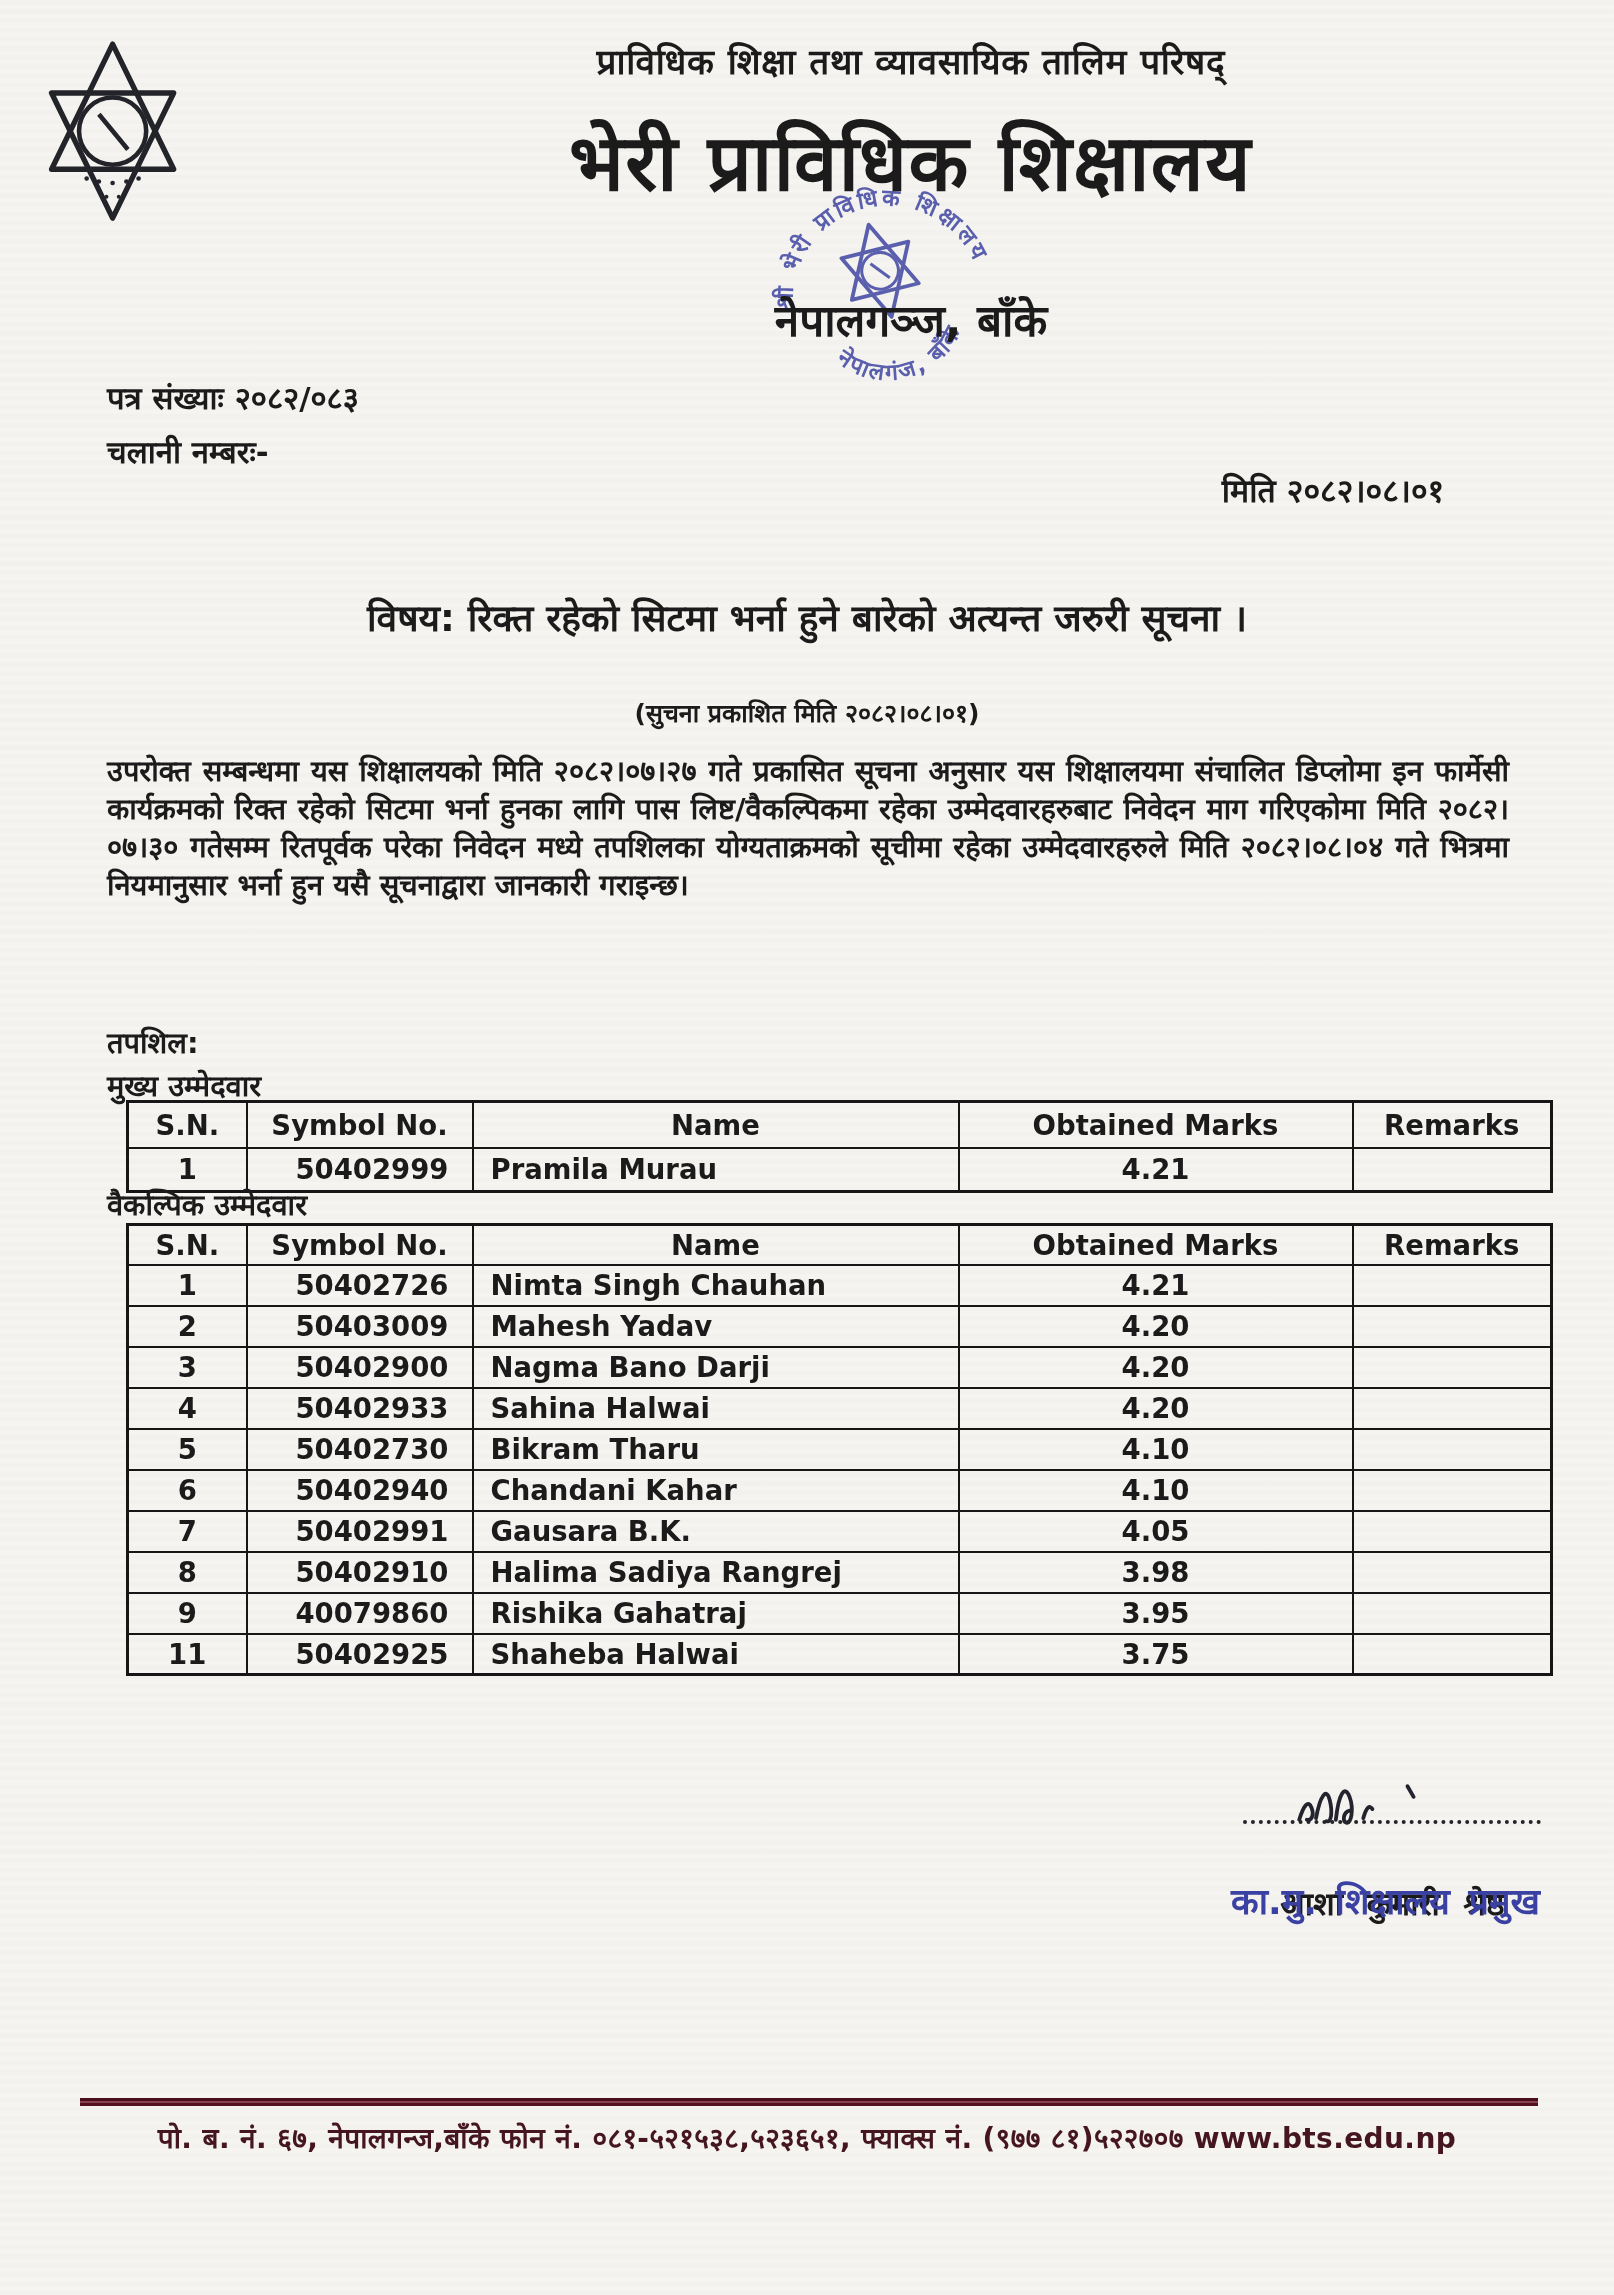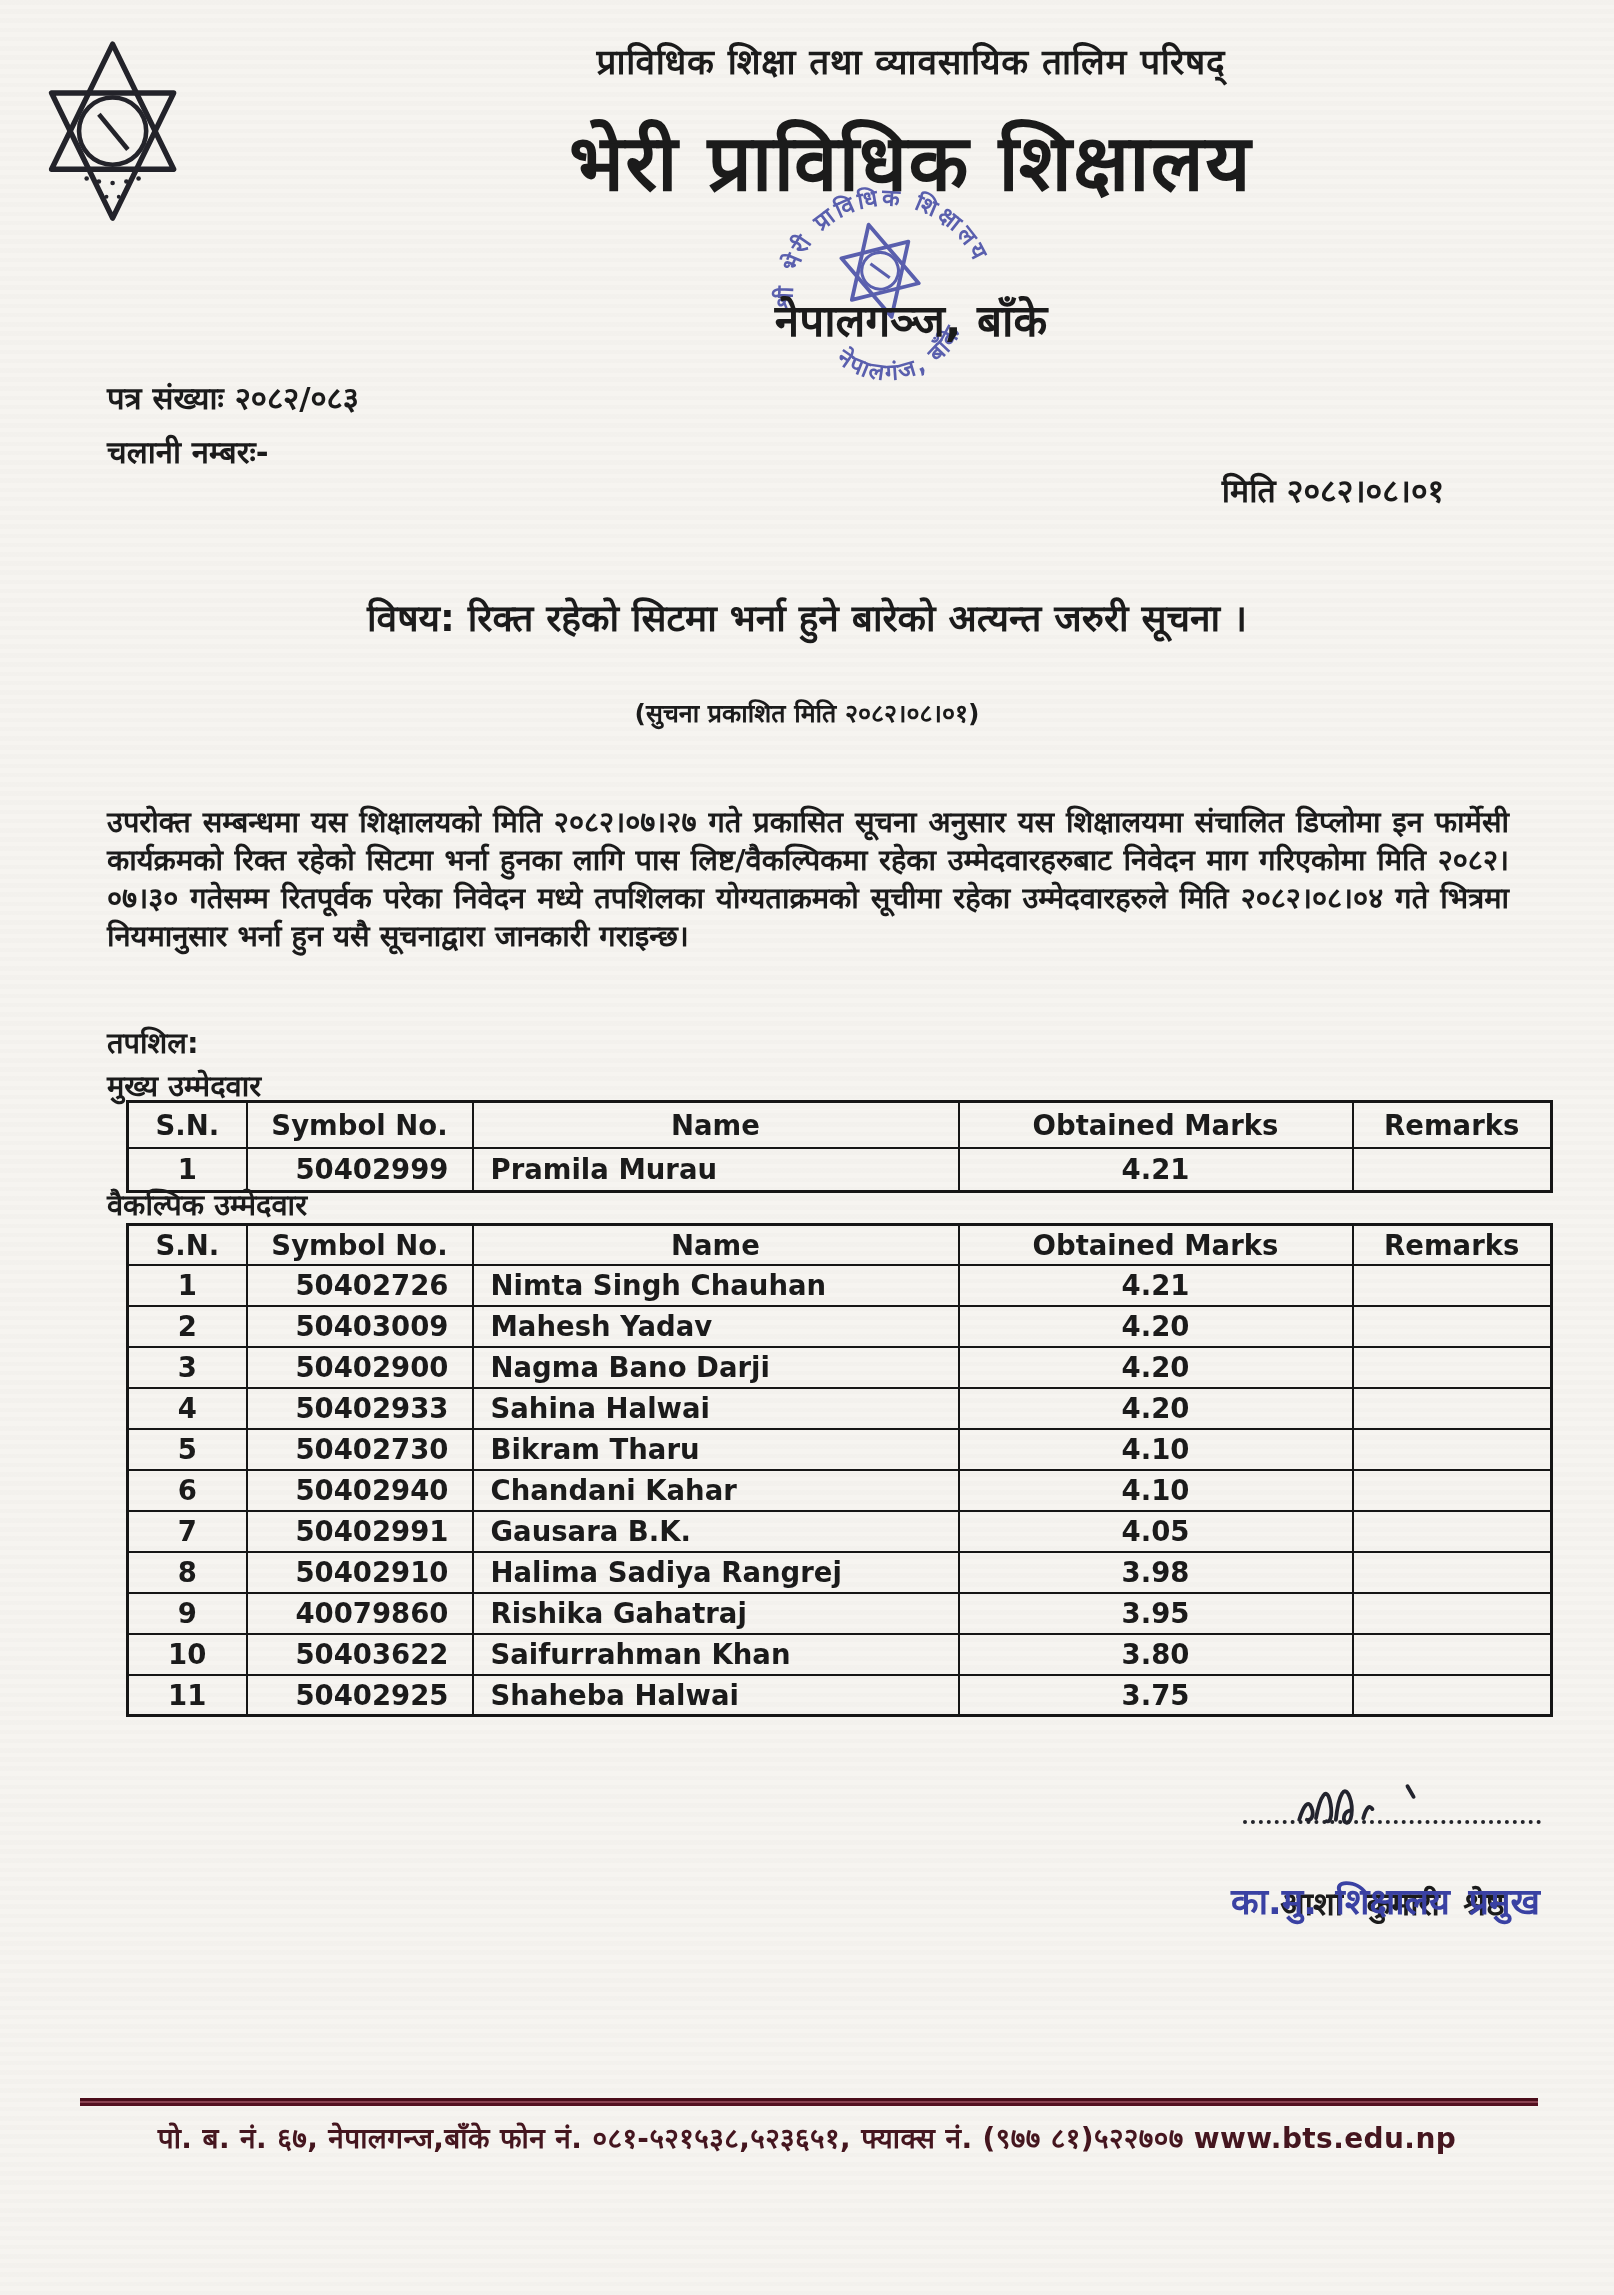--- a/index.html
+++ b/index.html
@@ -21,21 +21,21 @@
   .location{left:207px;top:289px;width:1408px;font-size:44px;font-weight:700;}
 
   .letterno{left:107px;top:376px;font-size:31px;font-weight:700;}
   .chalani{left:107px;top:430px;font-size:31px;font-weight:700;}
   .datebox{left:1132px;top:468px;width:402px;text-align:center;font-size:32px;font-weight:700;}
 
   .subject{left:0;top:591px;width:1614px;font-size:37px;font-weight:700;}
   .published{left:0;top:695px;width:1614px;font-size:25px;font-weight:700;}
 
   .bodytext{
-    left:107px;top:803px;width:1402px;
+    left:107px;top:752px;width:1402px;
     font-size:29px;font-weight:600;line-height:38px;
     text-align:justify;
   }
   .details{left:107px;top:1022px;font-size:29px;font-weight:700;}
   .sec-title-main{left:107px;top:1065px;font-size:29px;font-weight:700;}
   .sec-title-alt{left:107px;top:1184px;font-size:29px;font-weight:700;}
 
   .doc-table{border-collapse:collapse;table-layout:fixed;border:3.1px solid #161616;}
   .doc-table td,.doc-table th{border:2.3px solid #161616;overflow:hidden;white-space:nowrap;}
   .doc-table th{font-size:27.5px;font-weight:700;text-align:center;padding:0;}
@@ -227,27 +227,20 @@
       <td class="c-rem"></td>
     </tr>
     <tr>
       <td class="c-sn">9</td>
       <td class="c-sym">40079860</td>
       <td class="c-name">Rishika Gahatraj</td>
       <td class="c-marks">3.95</td>
       <td class="c-rem"></td>
     </tr>
     <tr>
-      <td class="c-sn">10</td>
-      <td class="c-sym">50403622</td>
-      <td class="c-name">Saifurrahman Khan</td>
-      <td class="c-marks">3.80</td>
-      <td class="c-rem"></td>
-    </tr>
-    <tr>
       <td class="c-sn">11</td>
       <td class="c-sym">50402925</td>
       <td class="c-name">Shaheba Halwai</td>
       <td class="c-marks">3.75</td>
       <td class="c-rem"></td>
     </tr>
   </tbody>
     </table>
 
   <div class="abs sig-squiggle">

